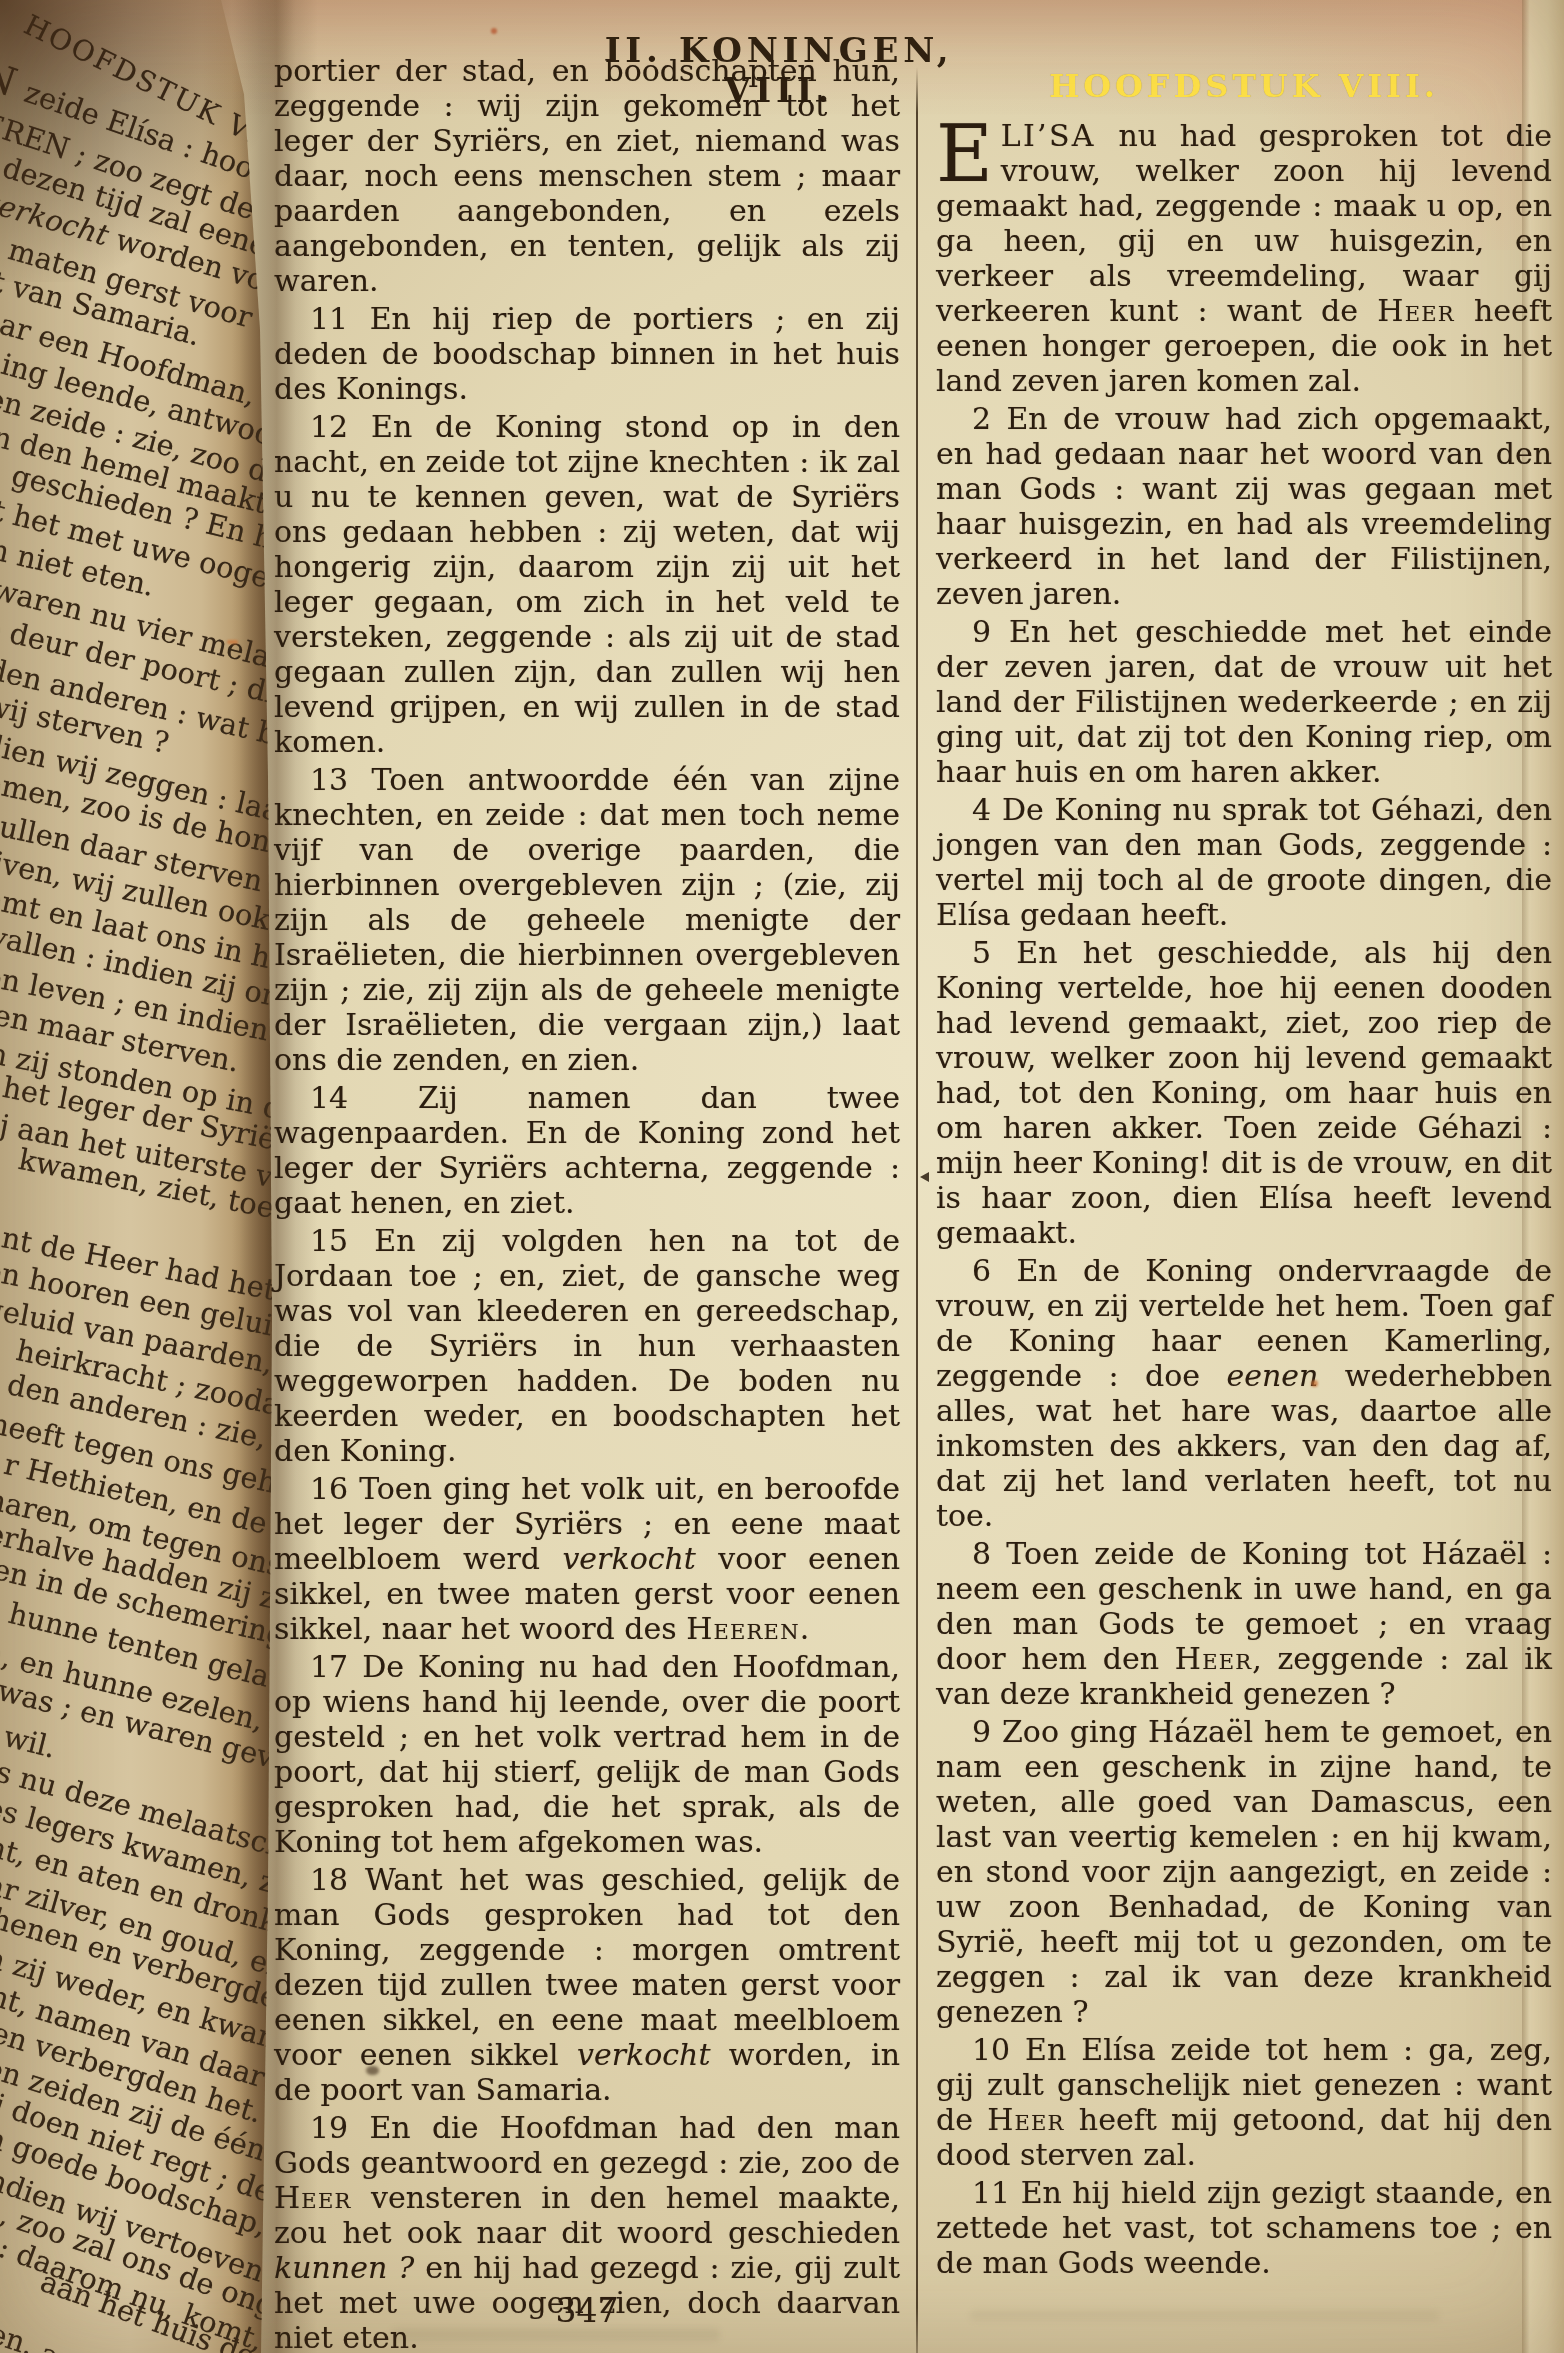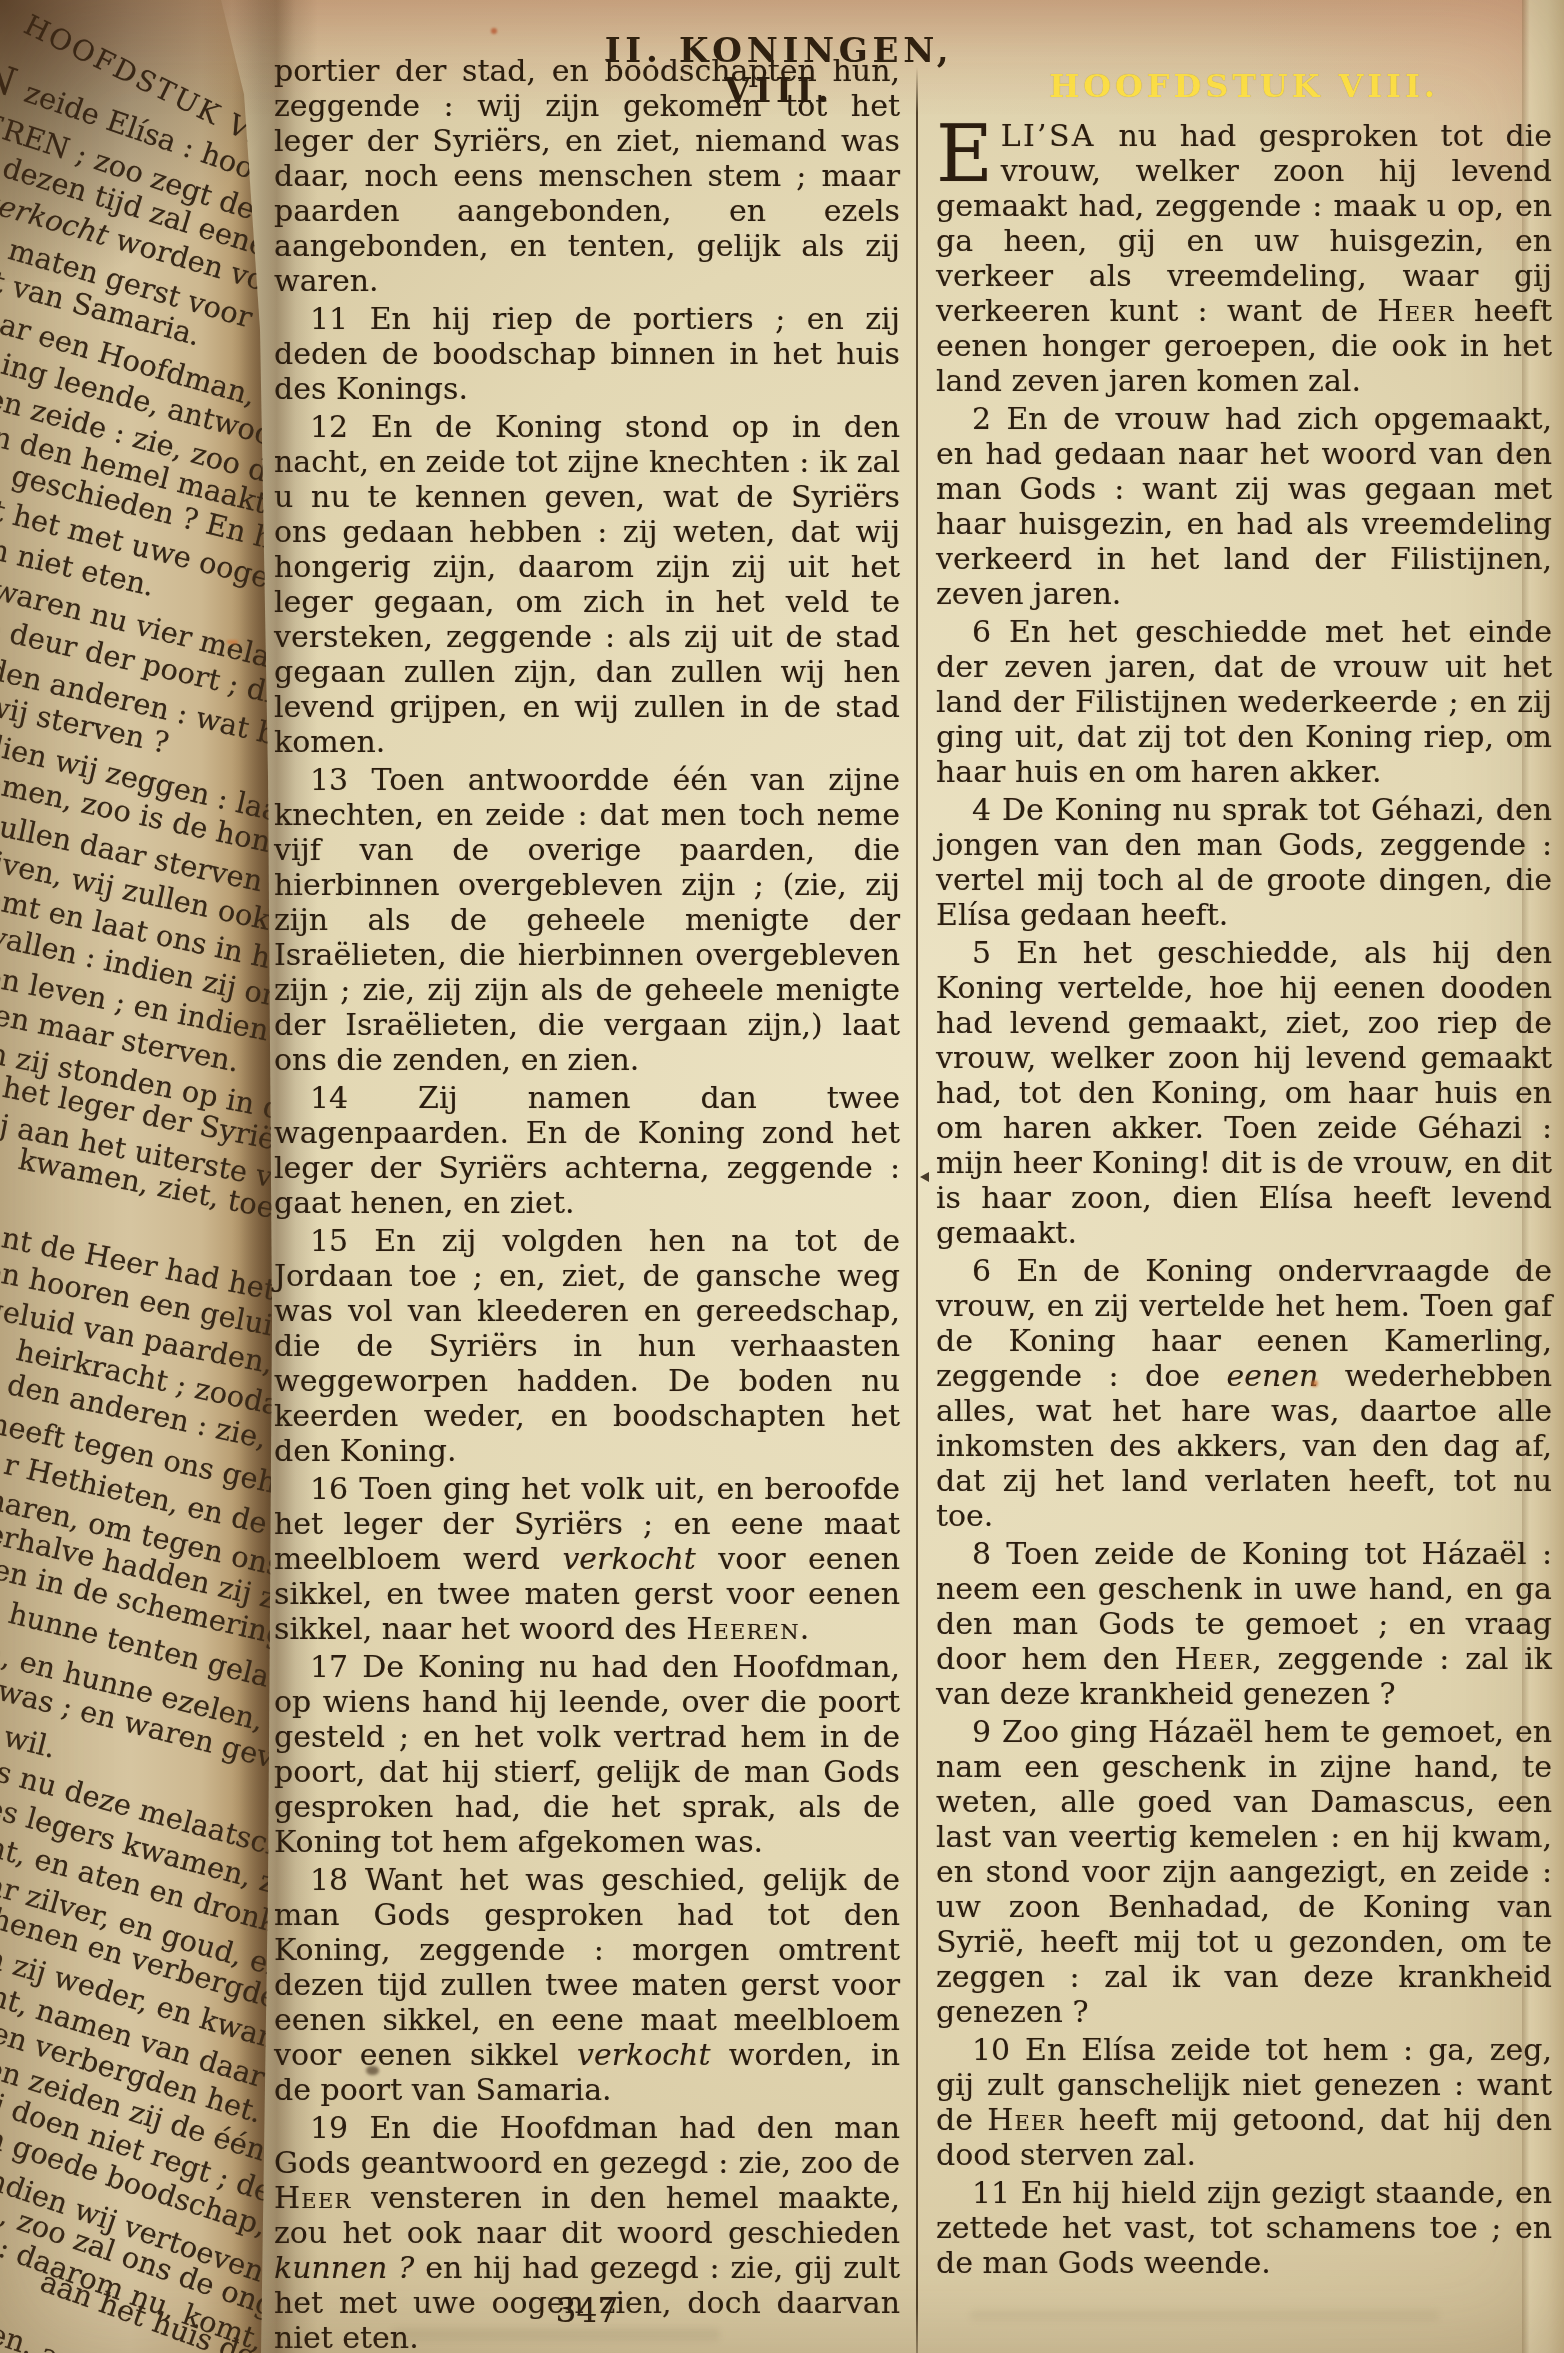--- a/index.html
+++ b/index.html
@@ -155,21 +155,21 @@
       <p class="v"><span>18 Want het was geschied, gelijk de man Gods gesproken had tot den Koning, zeggende : morgen omtrent dezen tijd zullen twee maten gerst voor eenen sikkel, en eene maat meelbloem voor eenen sikkel </span><span class="i">verkocht</span><span> worden, in de poort van Samaria.</span></p>
       <p class="v"><span>19 En die Hoofdman had den man Gods geantwoord en gezegd : zie, zoo de </span><span class="sc">Heer</span><span> vensteren in den hemel maakte, zou het ook naar dit woord geschieden </span><span class="i">kunnen ?</span><span> en hij had gezegd : zie, gij zult het met uwe oogen zien, doch daarvan niet eten.</span></p>
       <p class="v"><span>20 Even alzoo geschiedde hem, want het volk vertrad hem in de poort, dat hij stierf.</span></p>
     </div>
 
   <div class="col col2">
     <h2 class="chap">HOOFDSTUK VIII.</h2>
     <div>
         <p class="v1"><span class="dc">E</span><span class="caps">LI’SA</span><span> nu had gesproken tot die vrouw, welker zoon hij levend gemaakt had, zeggende : maak u op, en ga heen, gij en uw huisgezin, en verkeer als vreemdeling, waar gij verkeeren kunt : want de </span><span class="sc">Heer</span><span> heeft eenen honger geroepen, die ook in het land zeven jaren komen zal.</span></p>
         <p class="v"><span>2 En de vrouw had zich opgemaakt, en had gedaan naar het woord van den man Gods : want zij was gegaan met haar huisgezin, en had als vreemdeling verkeerd in het land der Filistijnen, zeven jaren.</span></p>
-        <p class="v"><span>6 En het geschiedde met het einde der zeven jaren, dat de vrouw uit het land der Filistijnen wederkeerde ; en zij ging uit, dat zij tot den Koning riep, om haar huis en om haren akker.</span></p>
+        <p class="v"><span>9 En het geschiedde met het einde der zeven jaren, dat de vrouw uit het land der Filistijnen wederkeerde ; en zij ging uit, dat zij tot den Koning riep, om haar huis en om haren akker.</span></p>
         <p class="v"><span>4 De Koning nu sprak tot Géhazi, den jongen van den man Gods, zeggende : vertel mij toch al de groote dingen, die Elísa gedaan heeft.</span></p>
         <p class="v"><span>5 En het geschiedde, als hij den Koning vertelde, hoe hij eenen dooden had levend gemaakt, ziet, zoo riep de vrouw, welker zoon hij levend gemaakt had, tot den Koning, om haar huis en om haren akker.  Toen zeide Géhazi : mijn heer Koning! dit is de vrouw, en dit is haar zoon, dien Elísa heeft levend gemaakt.</span></p>
         <p class="v"><span>6 En de Koning ondervraagde de vrouw, en zij vertelde het hem.  Toen gaf de Koning haar eenen Kamerling, zeggende : doe </span><span class="i">eenen</span><span> wederhebben alles, wat het hare was, daartoe alle inkomsten des akkers, van den dag af, dat zij het land verlaten heeft, tot nu toe.</span></p>
         <p class="v"><span>8 Toen zeide de Koning tot Házaël : neem een geschenk in uwe hand, en ga den man Gods te gemoet ; en vraag door hem den </span><span class="sc">Heer</span><span>, zeggende : zal ik van deze krankheid genezen ?</span></p>
         <p class="v"><span>9 Zoo ging Házaël hem te gemoet, en nam een geschenk in zijne hand, te weten, alle goed van Damascus, een last van veertig kemelen : en hij kwam, en stond voor zijn aangezigt, en zeide : uw zoon Benhadad, de Koning van Syrië, heeft mij tot u gezonden, om te zeggen : zal ik van deze krankheid genezen ?</span></p>
         <p class="v"><span>10 En Elísa zeide tot hem : ga, zeg, gij zult ganschelijk niet genezen : want de </span><span class="sc">Heer</span><span> heeft mij getoond, dat hij den dood sterven zal.</span></p>
         <p class="v"><span>11 En hij hield zijn gezigt staande, en zettede het vast, tot schamens toe ; en de man Gods weende.</span></p>
       </div>
   </div>
 

